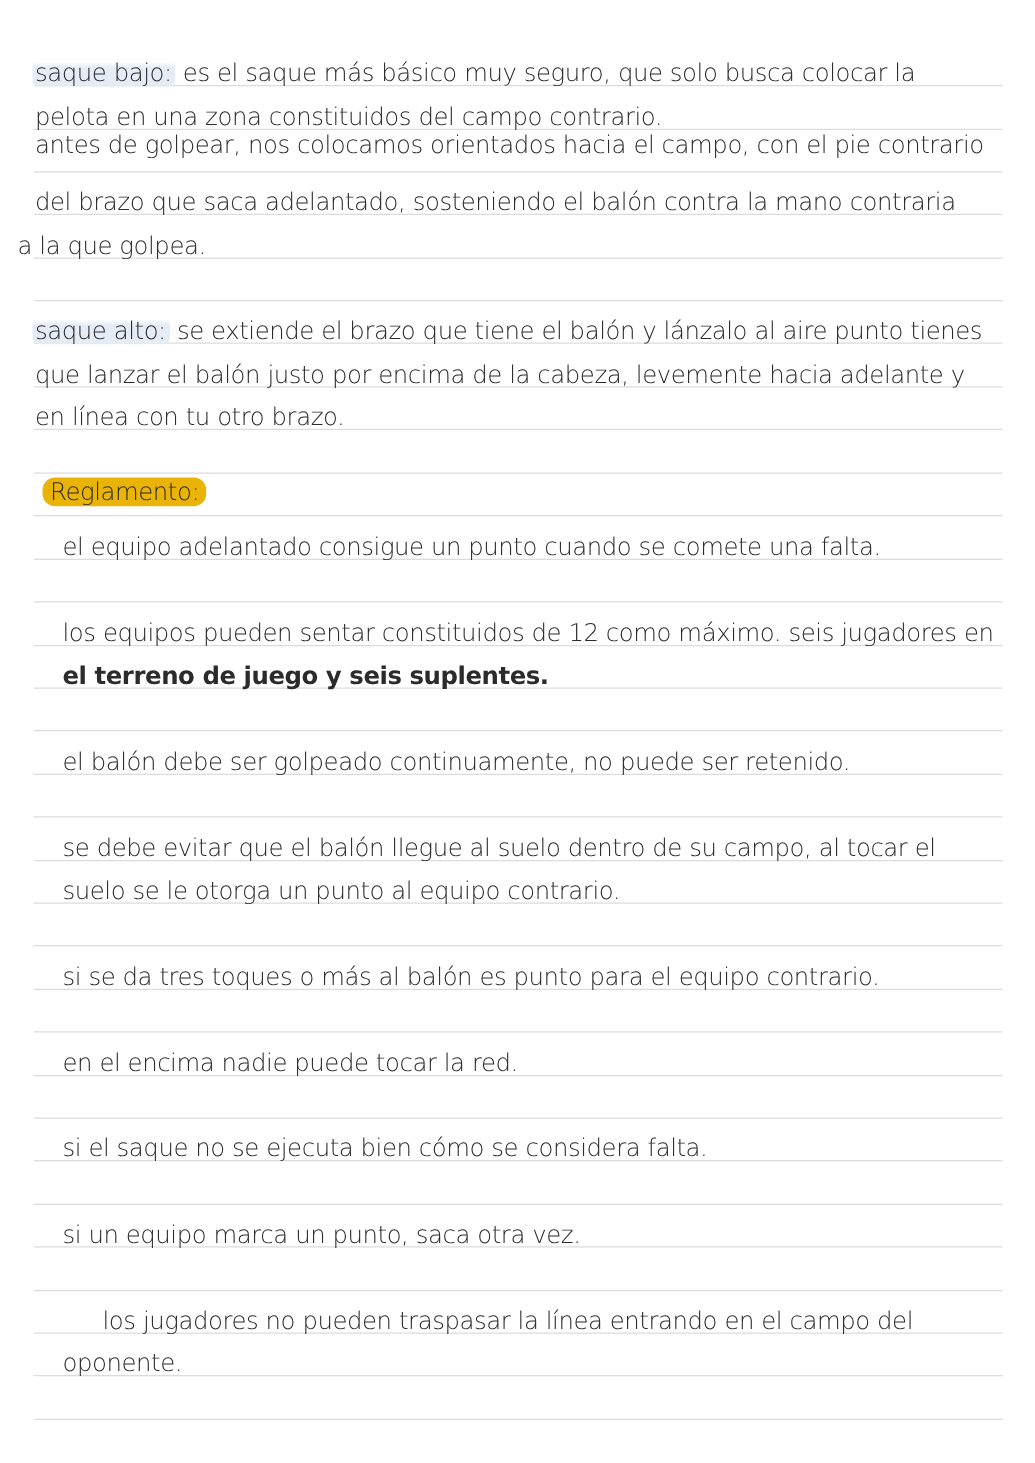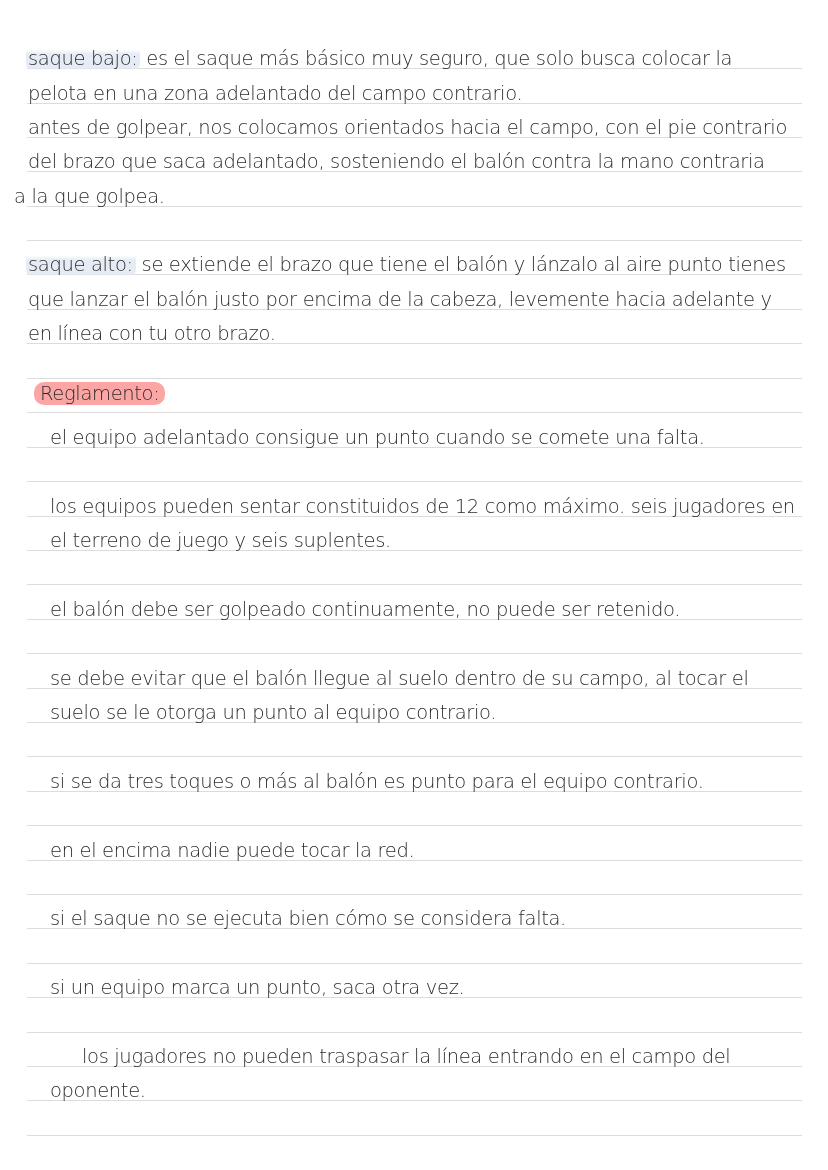--- a/index.html
+++ b/index.html
@@ -37,21 +37,21 @@
     font-weight: 300;
     color: #2b2b2b;
   }
   .hl {
     background: linear-gradient(to bottom, rgba(255,255,255,0) 10%, #e6ecf6 30%, #e6ecf6 90%, rgba(255,255,255,0) 100%);
     border-radius: 6px;
     padding: 0 3px 0 2px;
     margin-left: -2px;
   }
   .hl-heading {
-    background: #fca5a5;
+    background: #eab308;
     border-radius: 10px;
     padding: 0 6px 0 6px;
     margin-left: -6px;
   }
 </style>
 </head>
 <body>
 
 <div class="page">
 
@@ -87,43 +87,43 @@
     <div class="rule-line" style="top:1032px"></div>
     <div class="rule-line" style="top:1066px"></div>
     <div class="rule-line" style="top:1100px"></div>
     <div class="rule-line" style="top:1135px"></div>
   </div>
 
   <div>
     <div class="text-line" style="left:28px; top:47px;">
       <span class="hl">saque bajo:</span><span> es el saque más básico muy seguro, que solo busca colocar la</span>
     </div>
-    <div class="text-line" style="left:28px; top:82px;">pelota en una zona adelantado del campo contrario.</div>
-    <div class="text-line" style="left:28px; top:116px;">antes de golpear, nos colocamos orientados hacia el campo, con el pie contrario</div>
+    <div class="text-line" style="left:28px; top:82px;">pelota en una zona constituidos del campo contrario.</div>
+    <div class="text-line" style="left:28px; top:104px;">antes de golpear, nos colocamos orientados hacia el campo, con el pie contrario</div>
     <div class="text-line" style="left:28px; top:150px;">del brazo que saca adelantado, sosteniendo el balón contra la mano contraria</div>
     <div class="text-line" style="left:14px; top:185px;">a la que golpea.</div>
   </div>
 
   <div>
     <div class="text-line" style="left:28px; top:253px;">
       <span class="hl">saque alto:</span><span> se extiende el brazo que tiene el balón y lánzalo al aire punto tienes</span>
     </div>
     <div class="text-line" style="left:28px; top:288px;">que lanzar el balón justo por encima de la cabeza, levemente hacia adelante y</div>
     <div class="text-line" style="left:28px; top:322px;">en línea con tu otro brazo.</div>
   </div>
 
   <div class="text-line" style="left:40px; top:382px;">
     <span class="hl-heading">Reglamento:</span>
   </div>
 
   <div>
     <div class="text-line" style="left:50px; top:426px;">el equipo adelantado consigue un punto cuando se comete una falta.</div>
 
     <div class="text-line" style="left:50px; top:495px;text-align:center;">los equipos pueden sentar constituidos de 12 como máximo. seis jugadores en</div>
-    <div class="text-line" style="left:50px; top:529px;">el terreno de juego y seis suplentes.</div>
+    <div class="text-line" style="left:50px; top:529px;font-weight:bold;">el terreno de juego y seis suplentes.</div>
 
     <div class="text-line" style="left:50px; top:598px;">el balón debe ser golpeado continuamente, no puede ser retenido.</div>
 
     <div class="text-line" style="left:50px; top:667px;">se debe evitar que el balón llegue al suelo dentro de su campo, al tocar el</div>
     <div class="text-line" style="left:50px; top:701px;">suelo se le otorga un punto al equipo contrario.</div>
 
     <div class="text-line" style="left:50px; top:770px;">si se da tres toques o más al balón es punto para el equipo contrario.</div>
 
     <div class="text-line" style="left:50px; top:839px;">en el encima nadie puede tocar la red.</div>
 

